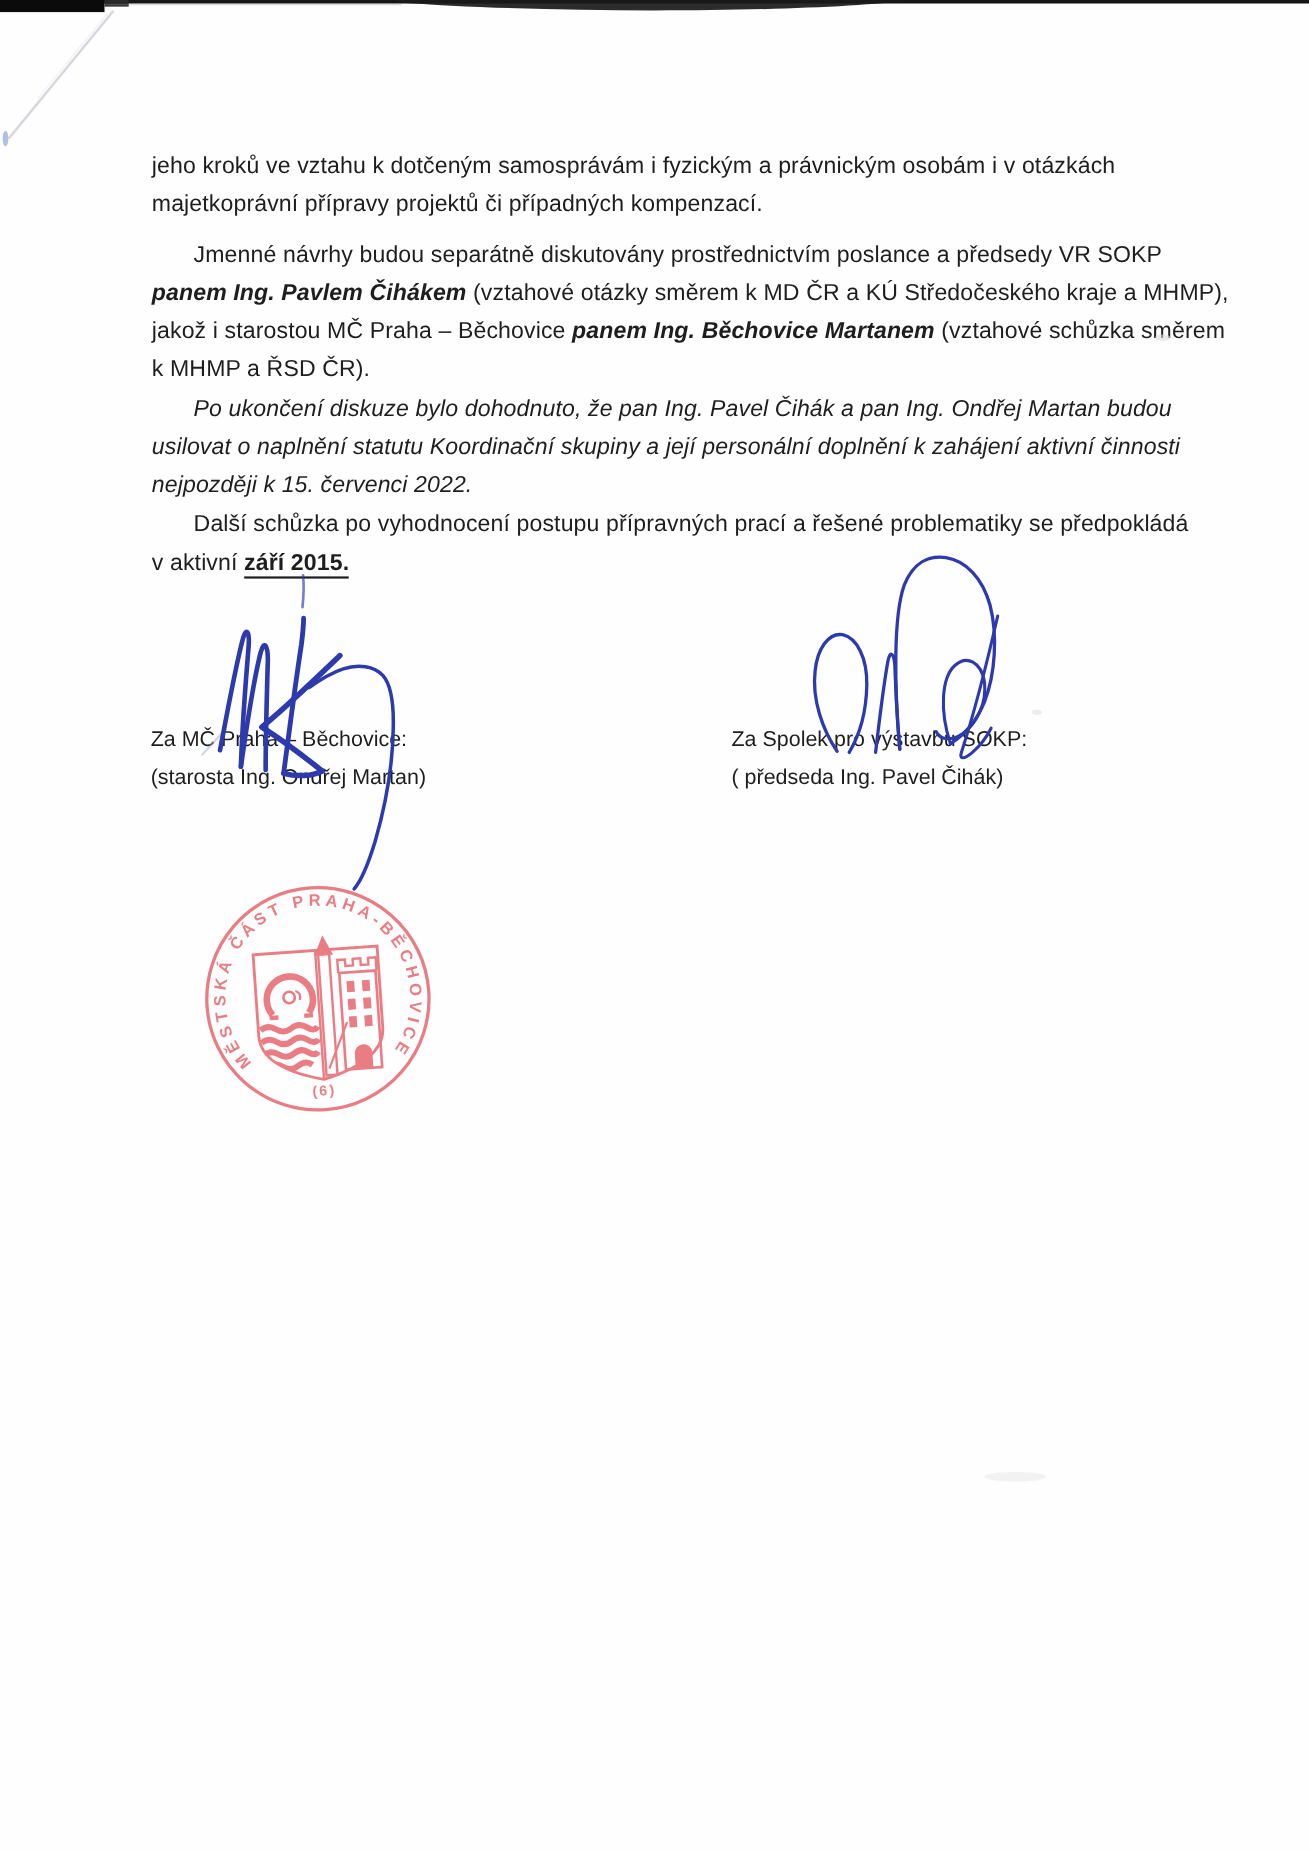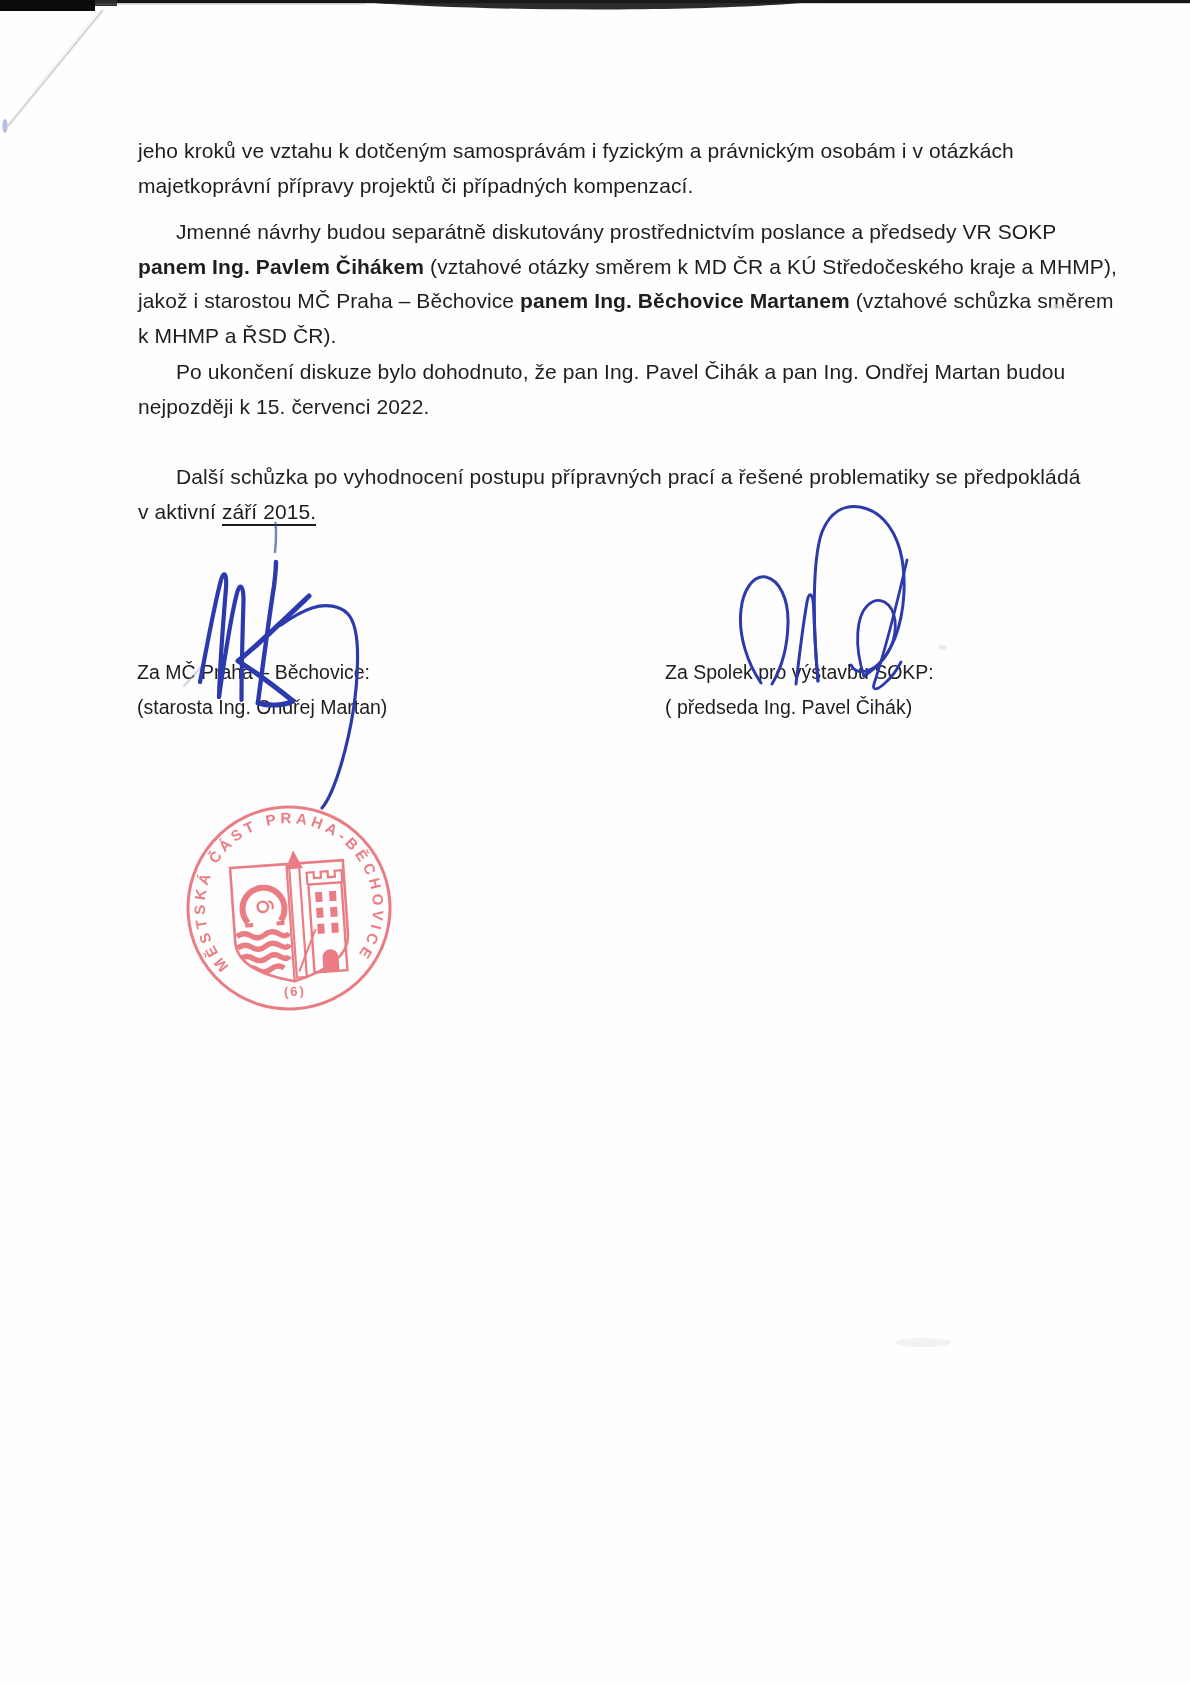--- a/index.html
+++ b/index.html
@@ -1,22 +1,22 @@
 <!DOCTYPE html>
 <html><head>
 <meta charset="utf-8">
 <style>
   html,body{margin:0;padding:0;background:#e8e8e8;}
   .page{position:relative;width:1190px;height:1683px;background:#fefefef8;background:#fefefe;
         font-family:"Liberation Sans",sans-serif;color:#1e1e1e;overflow:hidden;}
   .doc p{position:absolute;margin:0;font-size:21px;letter-spacing:.1px;}
   .line{display:block;height:34.6px;line-height:34.6px;white-space:nowrap;}
   .ind{padding-left:38px;}
-  .b{font-weight:bold;}
-  .bu{font-weight:normal;border-bottom:2.6px solid #1d1d1d;padding-bottom:1px;text-align:right;}
+  .b{font-weight:bold;font-style:italic;}
+  .bu{font-weight:bold;border-bottom:2.6px solid #1d1d1d;padding-bottom:1px;text-align:right;}
   .sig-label{position:absolute;font-size:19.5px;}
   .sig-label .line{height:35px;line-height:35px;}
   .overlay{position:absolute;left:0;top:0;pointer-events:none;}
   .stamp{position:absolute;left:183px;top:802px;width:212px;height:212px;opacity:.83;}
   .stamp text{font-family:"Liberation Sans",sans-serif;font-weight:bold;}
   .ring-text{font-size:15px;letter-spacing:4px;}
   .stamp-num{font-size:13px;letter-spacing:2px;}
   .smudge{position:absolute;border-radius:50%;}
   .sm1{left:1050px;top:304px;width:14px;height:6px;background:#dcdcdc;opacity:.6;}
   .sm2{left:938px;top:645px;width:9px;height:5px;background:#e2e2e2;opacity:.65;}
@@ -40,22 +40,23 @@
     <p style="left:138px;top:134px;">
       <span class="line">jeho kroků ve vztahu k dotčeným samosprávám i fyzickým a právnickým osobám i v otázkách</span>
       <span class="line">majetkoprávní přípravy projektů či případných kompenzací.</span>
     </p>
     <p style="left:138px;top:215px;">
       <span class="line ind">Jmenné návrhy budou separátně diskutovány prostřednictvím poslance a předsedy VR SOKP</span>
       <span class="line"><span class="b">panem Ing. Pavlem Čihákem</span><span> (vztahové otázky směrem k MD ČR a KÚ Středočeského kraje a MHMP),</span></span>
       <span class="line"><span>jakož i starostou MČ Praha – Běchovice </span><span class="b">panem Ing. Běchovice Martanem</span><span> (vztahové schůzka směrem</span></span>
       <span class="line">k MHMP a ŘSD ČR).</span>
     </p>
-    <p style="left:138px;top:355px;">
+    <p style="left:138px;top:355px;font-style:italic;">
       <span class="line ind">Po ukončení diskuze bylo dohodnuto, že pan Ing. Pavel Čihák a pan Ing. Ondřej Martan budou</span>
+      <span class="line">usilovat o naplnění statutu Koordinační skupiny a její personální doplnění k zahájení aktivní činnosti</span>
       <span class="line">nejpozději k 15. červenci 2022.</span>
     </p>
     <p style="left:138px;top:460px;">
       <span class="line ind">Další schůzka po vyhodnocení postupu přípravných prací a řešené problematiky se předpokládá</span>
       <span class="line"><span>v aktivní </span><span class="bu">září 2015.</span></span>
     </p>
   </div>
 
   <div class="sig-label" style="left:137px;top:655px;">
     <span class="line">Za MČ Praha – Běchovice:</span>

